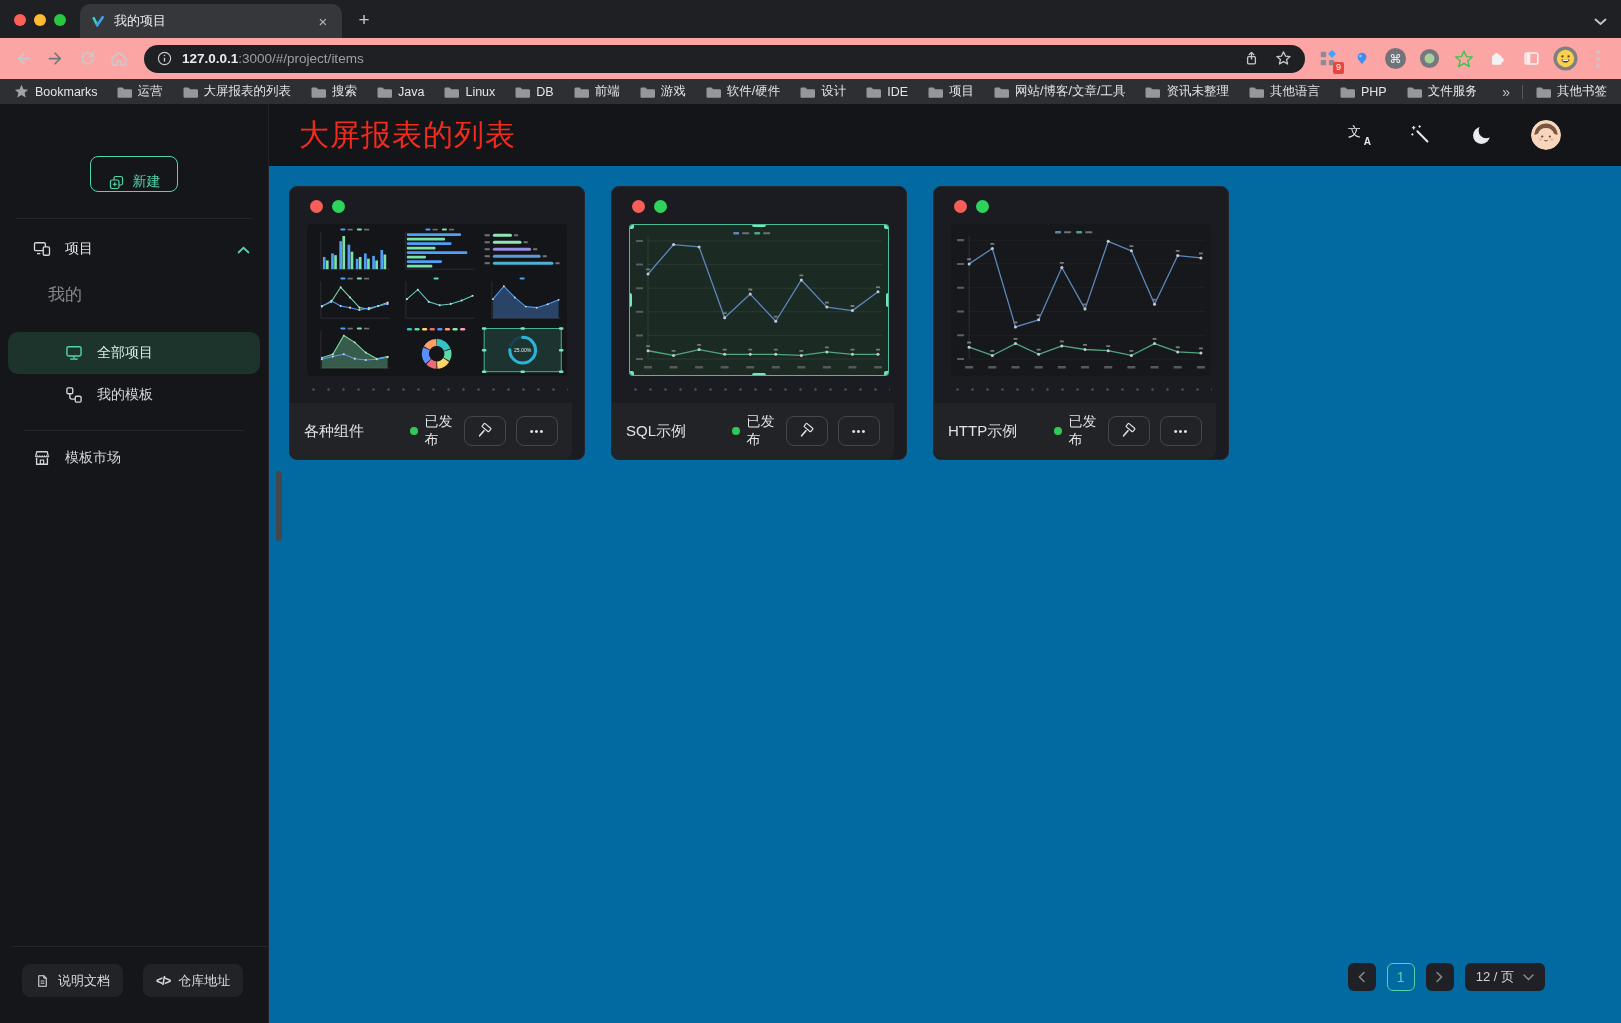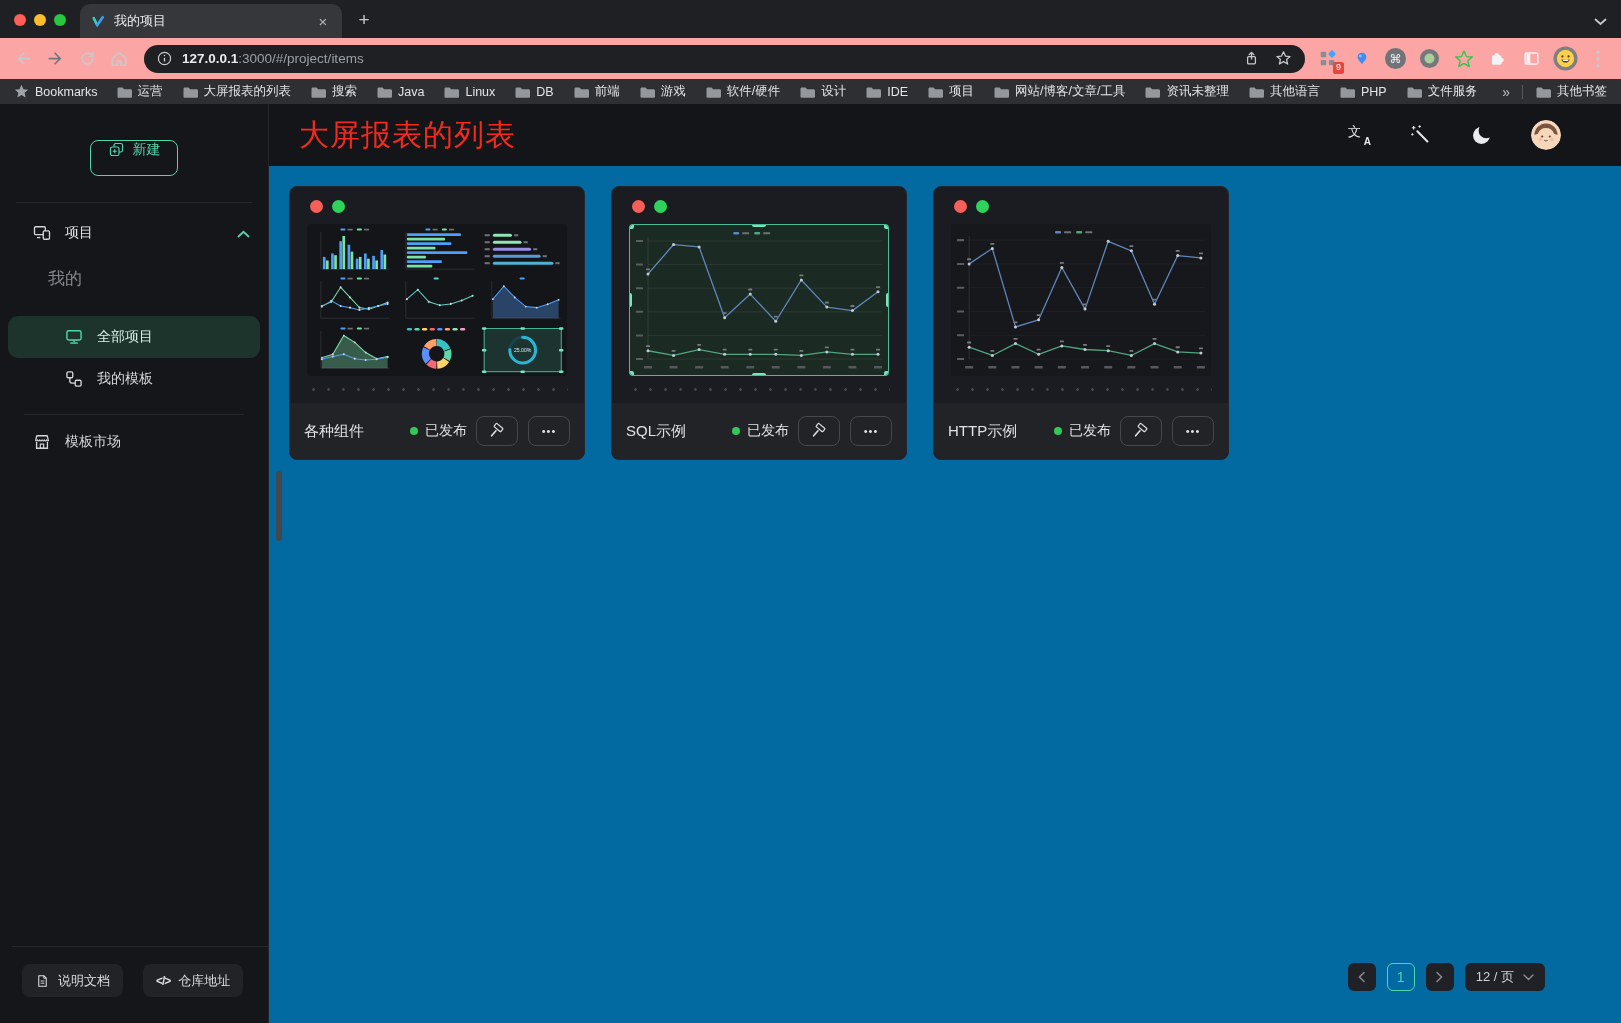--- a/index.html
+++ b/index.html
@@ -33,21 +33,21 @@
 
   .bmbar{height:25px;background:#2e2f33;display:flex;align-items:center;padding:0 14px;font-size:12.5px;color:#e2e4e7;gap:18px;text-align:right;}
   .bm{display:flex;align-items:center;gap:6px;white-space:nowrap;flex:0 0 auto;}
   .bm-list{display:flex;gap:19px;overflow:hidden;flex:1;min-width:0;}
   .bm-right{display:flex;align-items:center;gap:12px;margin-left:8px;}
   .bm-sep{width:1px;height:14px;background:#55585c;}
 
   
   .app{display:flex;height:923px;}
   .sidebar{width:268px;background:#15161a;border-right:1px solid #232428;position:relative;flex:0 0 auto;}
-  .btn-new{margin:36px auto 0;width:86px;height:34px;border:1px solid #51d6a9;border-radius:8px;color:#51d6a9;font-size:14px;display:flex;align-items:flex-start;justify-content:center;gap:8px;cursor:pointer;}
+  .btn-new{margin:52px auto 0;width:86px;height:34px;border:1px solid #51d6a9;border-radius:8px;color:#51d6a9;font-size:14px;display:flex;align-items:flex-end;justify-content:center;gap:8px;cursor:pointer;}
   .side-div{height:1px;background:#26272b;margin:26px 16px 0;}
   .menu{padding:8px 8px 0;}
   .menu-group{display:flex;align-items:center;height:44px;padding:0 10px 0 24px;color:#e3e5e8;font-size:14px;gap:13px;}
   .menu-group .chev{margin-left:auto;color:#51d6a9;}
   .menu-sub{color:#84878c;font-size:17px;padding:12px 0 26px 40px;}
   .menu-item{display:flex;align-items:center;height:42px;border-radius:10px;padding:0 14px 0 56px;gap:13px;font-size:14px;color:#d4d6d9;cursor:pointer;}
   .menu-item.sel{background:#1d342c;color:#d9efe5;}
   .menu-item.top{padding-left:24px;margin-top:6px;}
   .side-footer{position:absolute;left:0;right:0;bottom:0;border-top:1px solid #26272b;padding:17px 10px 30px 10px;display:flex;gap:20px;margin-left:12px;}
   .side-btn{height:33px;background:#222327;border-radius:8px;display:flex;align-items:center;gap:8px;padding:0 13px;color:#dcdee1;font-size:13px;cursor:pointer;}
@@ -65,21 +65,21 @@
   .scroll-thumb{position:absolute;left:7px;top:367px;width:6px;height:70px;border-radius:3px;background:#46474b;}
 
   .cards{display:flex;gap:26px;padding:20px 0 0 20px;}
   .card{width:296px;height:274px;background:#1b1c21;border:1px solid #26272c;border-radius:8px;position:relative;box-sizing:border-box;}
   .card-dots{display:flex;gap:9px;padding:13px 0 0 20px;}
   .dot13{width:13px;height:13px;border-radius:50%;}
   .preview{margin:11px auto 0;width:260px;height:152px;border-radius:4px;background:#141519;position:relative;overflow:hidden;}
   .preview.sel{background:#1b2a23;border:1px solid rgba(81,214,169,.85);box-sizing:border-box;}
   .hnd{position:absolute;background:#74e6bd;border-radius:2px;z-index:3;}
   .dotline{margin:12px 16px 0;height:3px;background-image:radial-gradient(circle,#47494d 1.2px,transparent 1.5px);background-size:15px 3px;background-repeat:repeat-x;}
-  .card-footer{position:absolute;left:0;right:0;bottom:0;height:56px;background:#222327;border-radius:0 0 8px 8px;display:flex;align-items:center;padding:0 14px;box-sizing:border-box;}
+  .card-footer{position:absolute;left:0;right:12px;bottom:0;height:56px;background:#222327;border-radius:0 0 8px 8px;display:flex;align-items:center;padding:0 14px;box-sizing:border-box;}
   .card-title{font-size:15px;color:#dfe1e4;width:106px;flex:0 0 auto;}
   .status{display:flex;align-items:center;gap:7px;font-size:14px;color:#dfe1e4;}
   .status-dot{width:8px;height:8px;border-radius:50%;}
   .card-actions{margin-left:auto;display:flex;gap:10px;}
   .icon-btn{width:42px;height:30px;border:1px solid #46474c;border-radius:8px;color:#dfe1e4;cursor:pointer;background:transparent;}
   .ellipsis{font-size:11px;letter-spacing:1px;color:#dfe1e4;}
 
   .wgrid{position:absolute;inset:0;display:grid;grid-template-columns:repeat(3,1fr);grid-template-rows:repeat(3,1fr);padding:2px;box-sizing:border-box;}
   .bigchart{position:absolute;inset:0;}
 

